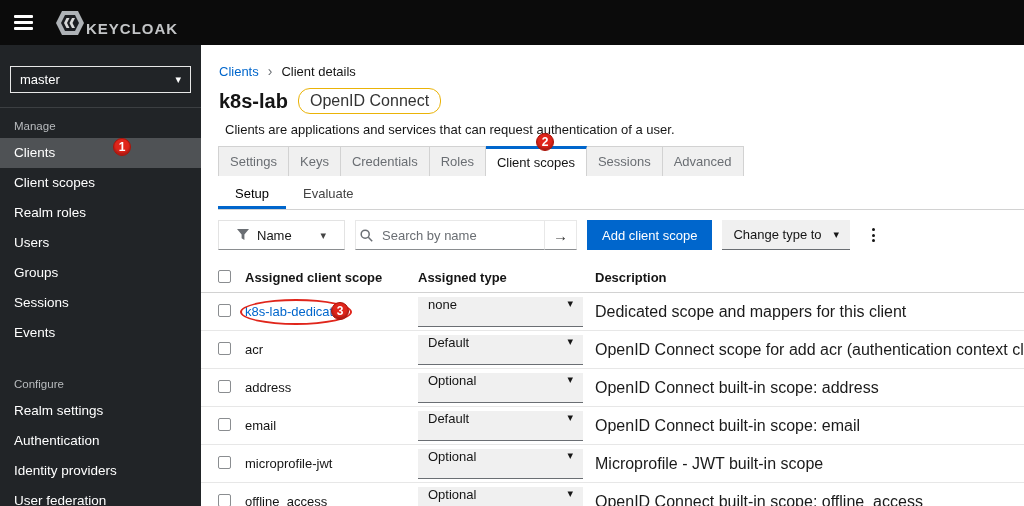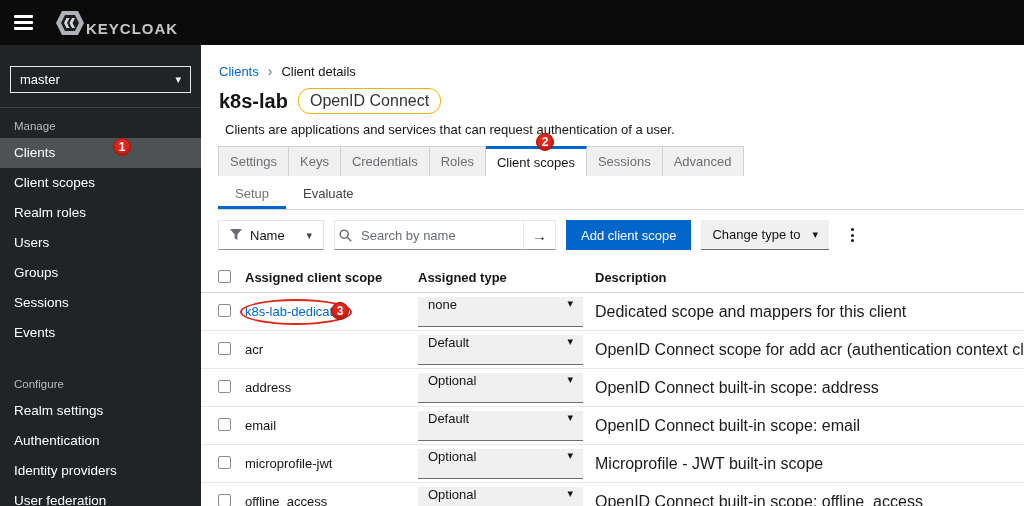--- a/index.html
+++ b/index.html
@@ -56,27 +56,27 @@
   .tab {
     background:#f0f0f0; color:#6a6e73; font-size:13px; padding:0 11px;
     display:flex; align-items:center; border-top:1px solid #d2d2d2;
     border-right:1px solid #d2d2d2; cursor:pointer; white-space:nowrap;
   }
   .tab:first-child { border-left:1px solid #d2d2d2; }
   .tab.active { background:#fff; color:#151515; border-top:3px solid #0066cc; }
 
   .subtab-bar { position:absolute; top:133px; left:17px; right:0; display:flex; border-bottom:1px solid #d2d2d2; }
   .subtab { padding:8px 17px; font-size:13px; color:#444; cursor:pointer; }
-  .subtab.active { color:#737373; border-bottom:3px solid #0066cc; padding-bottom:5px; }
+  .subtab.active { color:#000000; border-bottom:3px solid #0066cc; padding-bottom:5px; }
 
   
   .toolbar { position:absolute; top:175px; left:17px; right:10px; height:30px; display:flex; align-items:center; }
   .filter-select {
-    width:106px; height:30px; border:1px solid #e3e3e3; border-bottom-color:#8a8d90;
-    display:flex; align-items:center; gap:8px; padding:0 11px; font-size:13px; cursor:pointer; background:#fff;
+    width:127px; height:30px; border:1px solid #e3e3e3; border-bottom-color:#8a8d90;
+    display:flex; align-items:center; gap:8px; padding:0 18px; font-size:13px; cursor:pointer; background:#fff;
   }
   .filter-select .grow { flex:1; }
   .search-group { display:flex; margin-left:10px; }
   .search-box {
     width:190px; height:30px; border:1px solid #e8e8e8; border-bottom-color:#8a8d90;
     display:flex; align-items:center; gap:7px; padding:0 4px; background:#fff;
   }
   .search-box input { border:none; outline:none; flex:1; width:100%; font-size:13px; font-family:"Liberation Sans",sans-serif; color:#151515; background:transparent; }
   .search-box input::placeholder { color:#6a6e73; }
   .arrow-btn {

